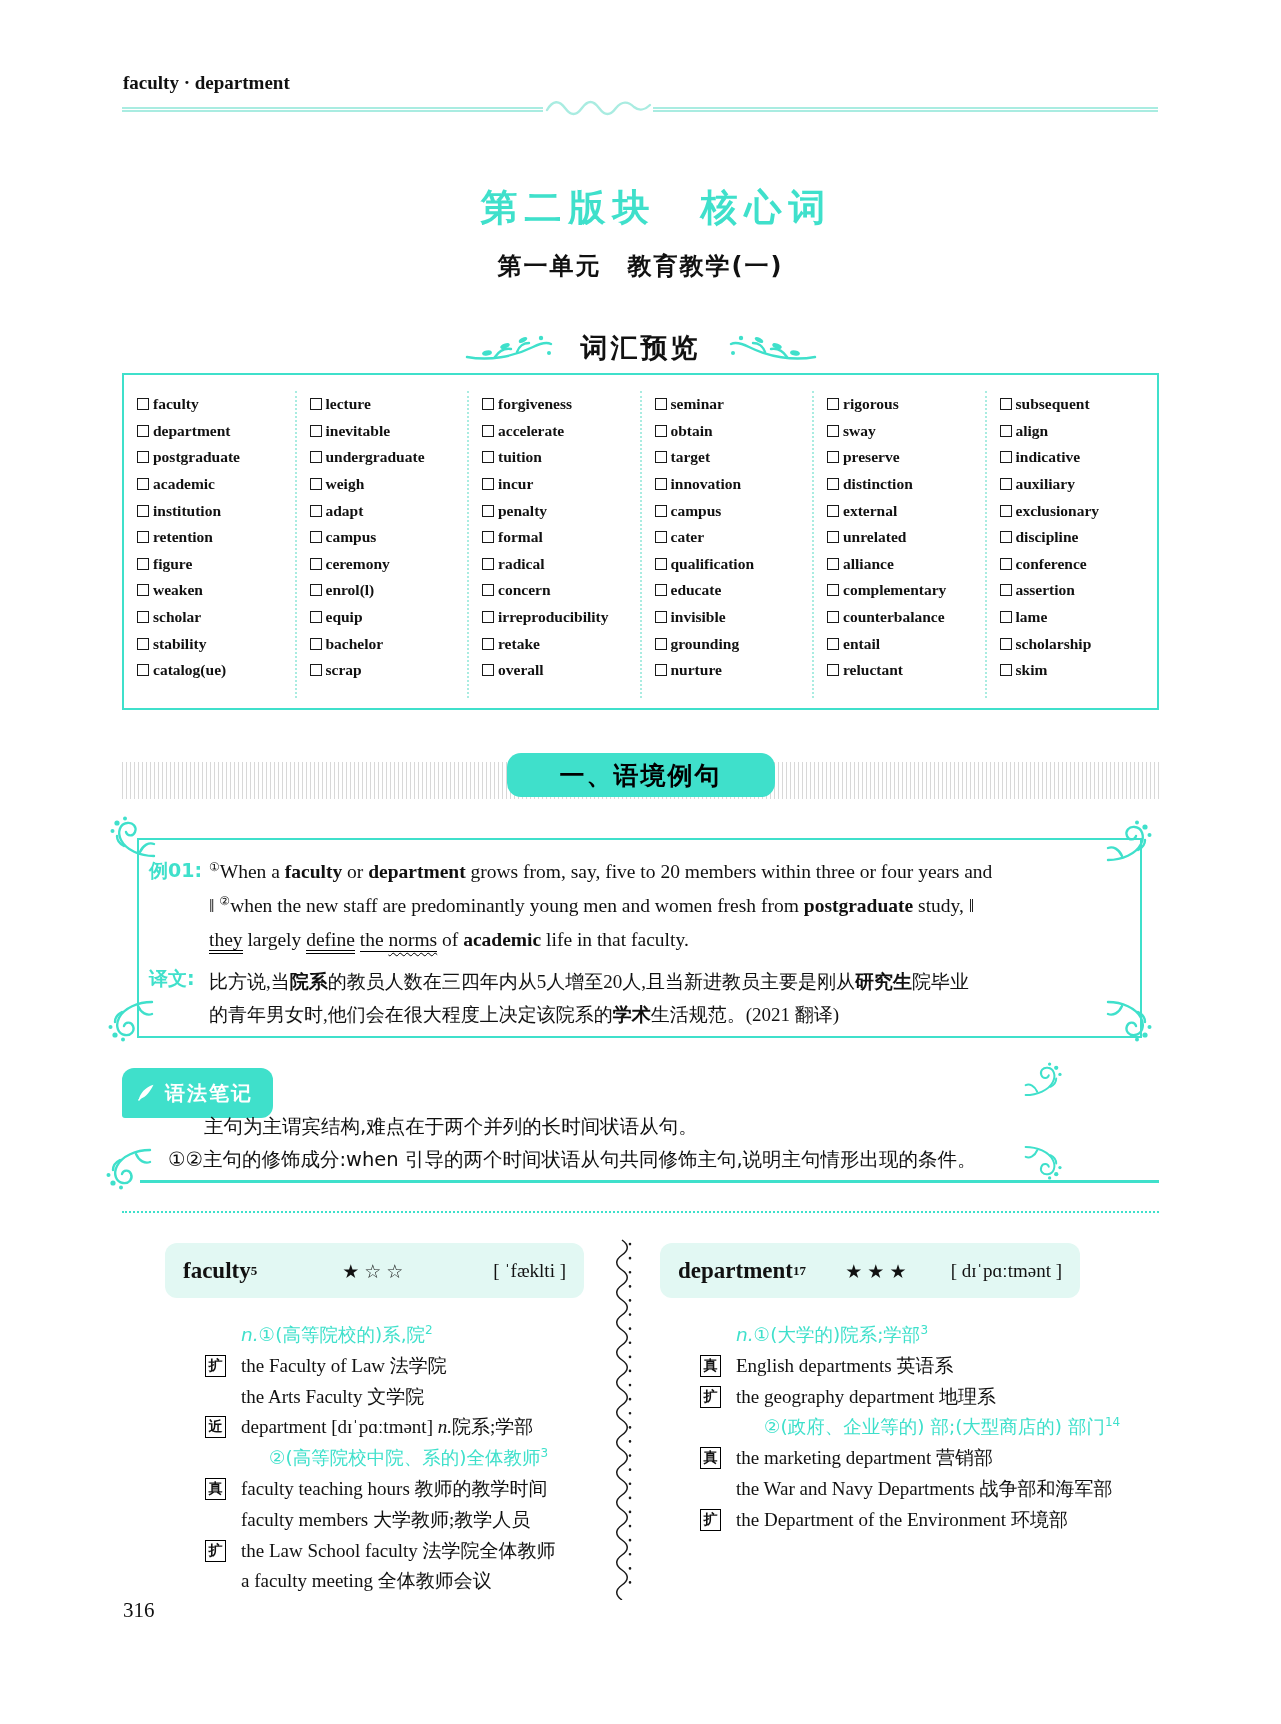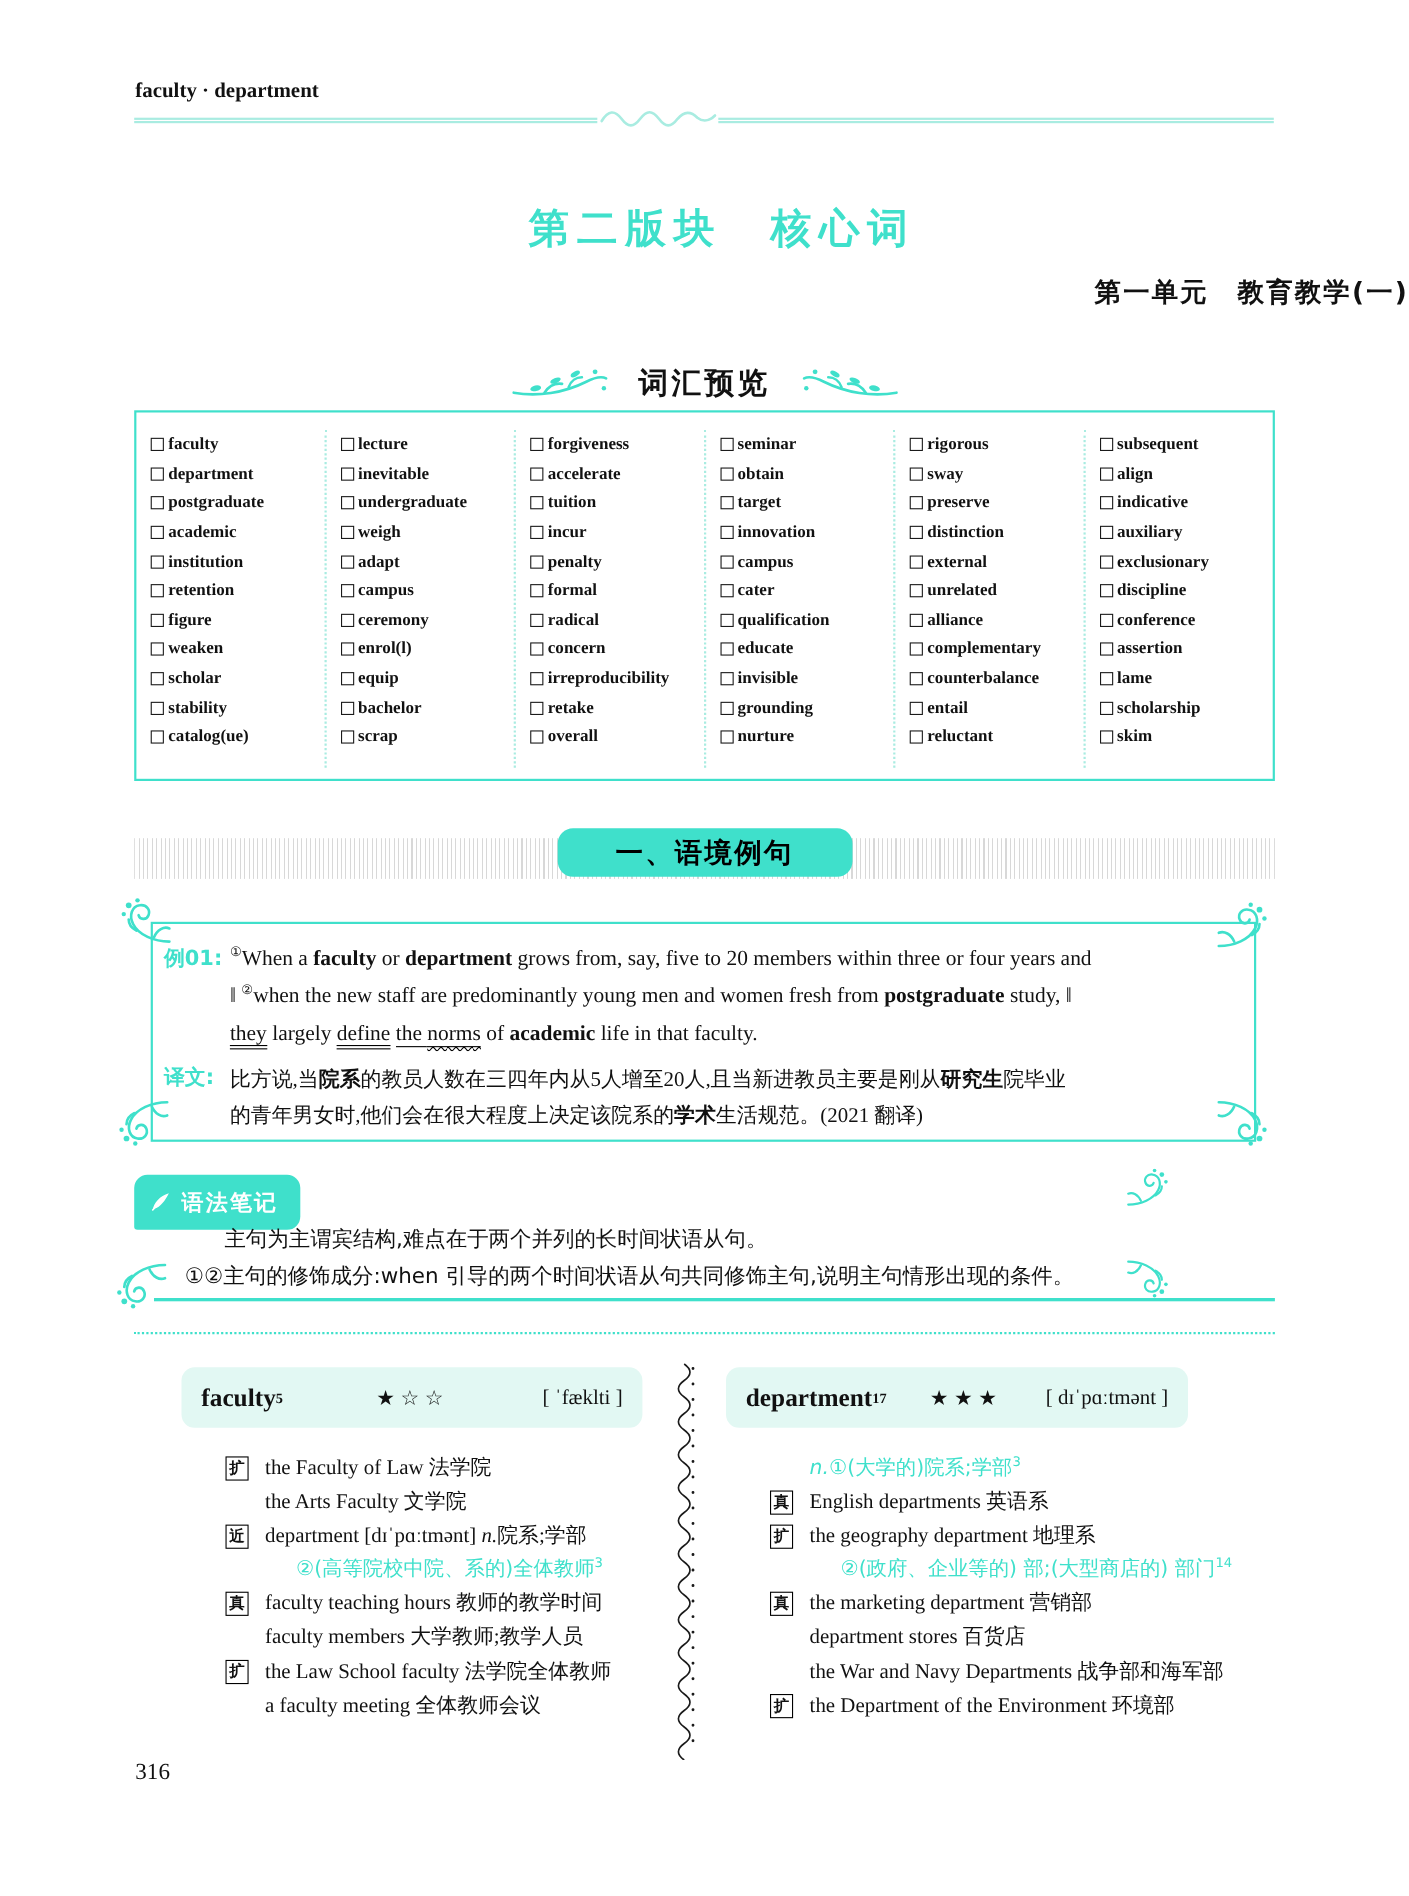--- a/index.html
+++ b/index.html
@@ -19,21 +19,21 @@
   .u2{border-bottom:4px double #000}
   .uw{text-decoration:underline wavy 1.2px #000;text-underline-offset:6px}
 
   
   .running-head{left:123px;top:72px;font:bold 19px var(--serif)}
   .head-rule{left:122px;top:107px;width:1036px;height:5px;border-top:2px solid var(--accent-light);border-bottom:2px solid var(--accent-light)}
   .head-squiggle{left:543px;top:96px;width:110px;height:28px;background:#fff}
 
   
   .block-title{left:16px;top:183px;width:100%;text-align:center;font:bold 37px var(--sans);color:var(--accent);letter-spacing:7px}
-  .unit-title{left:0;top:250px;width:100%;text-align:right;font:bold 24px var(--sans);letter-spacing:2px}
+  .unit-title{left:0;top:250px;width:100%;text-align:center;font:bold 24px var(--sans);letter-spacing:2px}
   .preview-head{left:0;top:330px;width:100%;display:flex;justify-content:center;align-items:center;gap:28px}
   .preview-title{font:bold 27px var(--sans);letter-spacing:3px}
   .sprig{width:88px;height:30px}
   .sprig.r{transform:scaleX(-1)}
 
   
   .vtable{left:122px;top:373px;width:1037px;height:337px;border:2.5px solid var(--accent);display:flex;padding:16px 0 10px}
   .vcol{flex:1;padding-left:13px;border-left:2px dotted var(--accent-light)}
   .vcol:first-child{border-left:none}
   .vword{display:flex;align-items:center;gap:4px;height:26.6px}
@@ -469,20 +469,24 @@
 
 <div class="abs entries">
   <div class="entry">
     <div class="echip">
       <span class="eword">faculty</span>
         <sup class="efreq">5</sup>
       <span class="estars">★☆☆</span>
       <span class="eipa">[ ˈfæklti ]</span>
     </div>
     <div class="elines">
+        <div class="eline def">
+    
+    <span class="etext"><span class="i">n.</span><span>①(高等院校的)系,院</span><sup>2</sup></span>
+  </div>
         <div class="eline">
     <span class="tagbox">扩</span>
     <span class="etext"><span>the Faculty of Law 法学院</span></span>
   </div>
         <div class="eline">
     
     <span class="etext"><span>the Arts Faculty 文学院</span></span>
   </div>
         <div class="eline">
     <span class="tagbox">近</span>
@@ -533,24 +537,20 @@
         <div class="eline def2">
     
     <span class="etext"><span>②(政府、企业等的) 部;(大型商店的) 部门</span><sup>14</sup></span>
   </div>
         <div class="eline">
     <span class="tagbox">真</span>
     <span class="etext"><span>the marketing department 营销部</span></span>
   </div>
         <div class="eline">
     
-    <span class="etext"><span>department stores 百货店</span></span>
-  </div>
-        <div class="eline">
-    
     <span class="etext"><span>the War and Navy Departments 战争部和海军部</span></span>
   </div>
         <div class="eline">
     <span class="tagbox">扩</span>
     <span class="etext"><span>the Department of the Environment 环境部</span></span>
   </div>
       </div>
   </div>
 </div>
 

